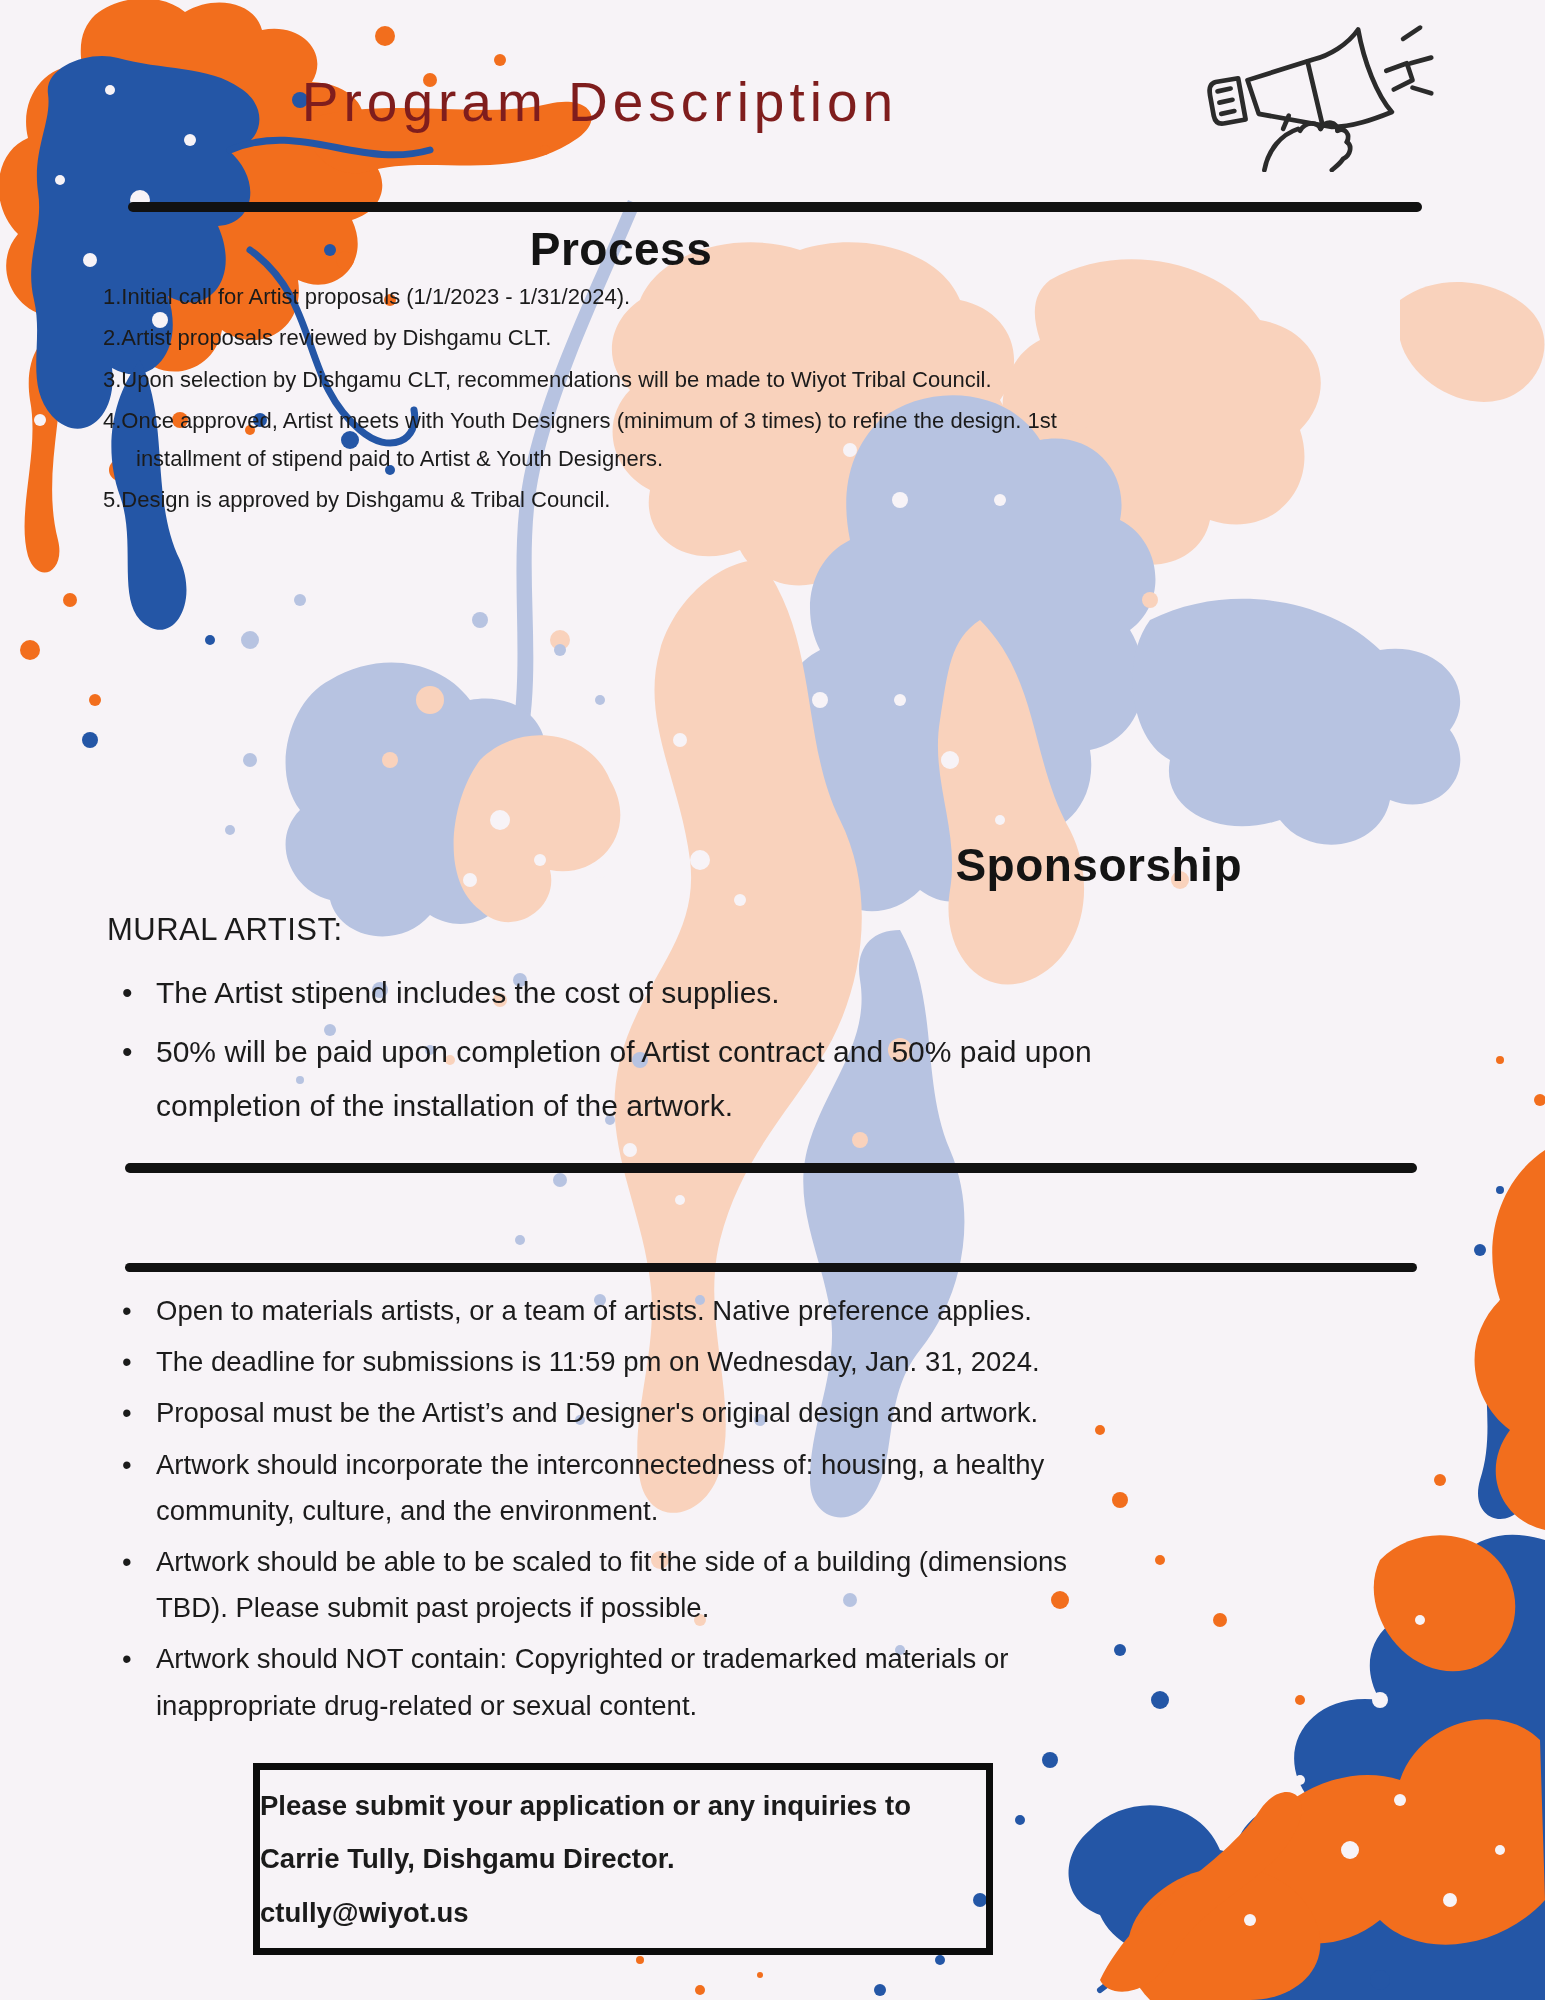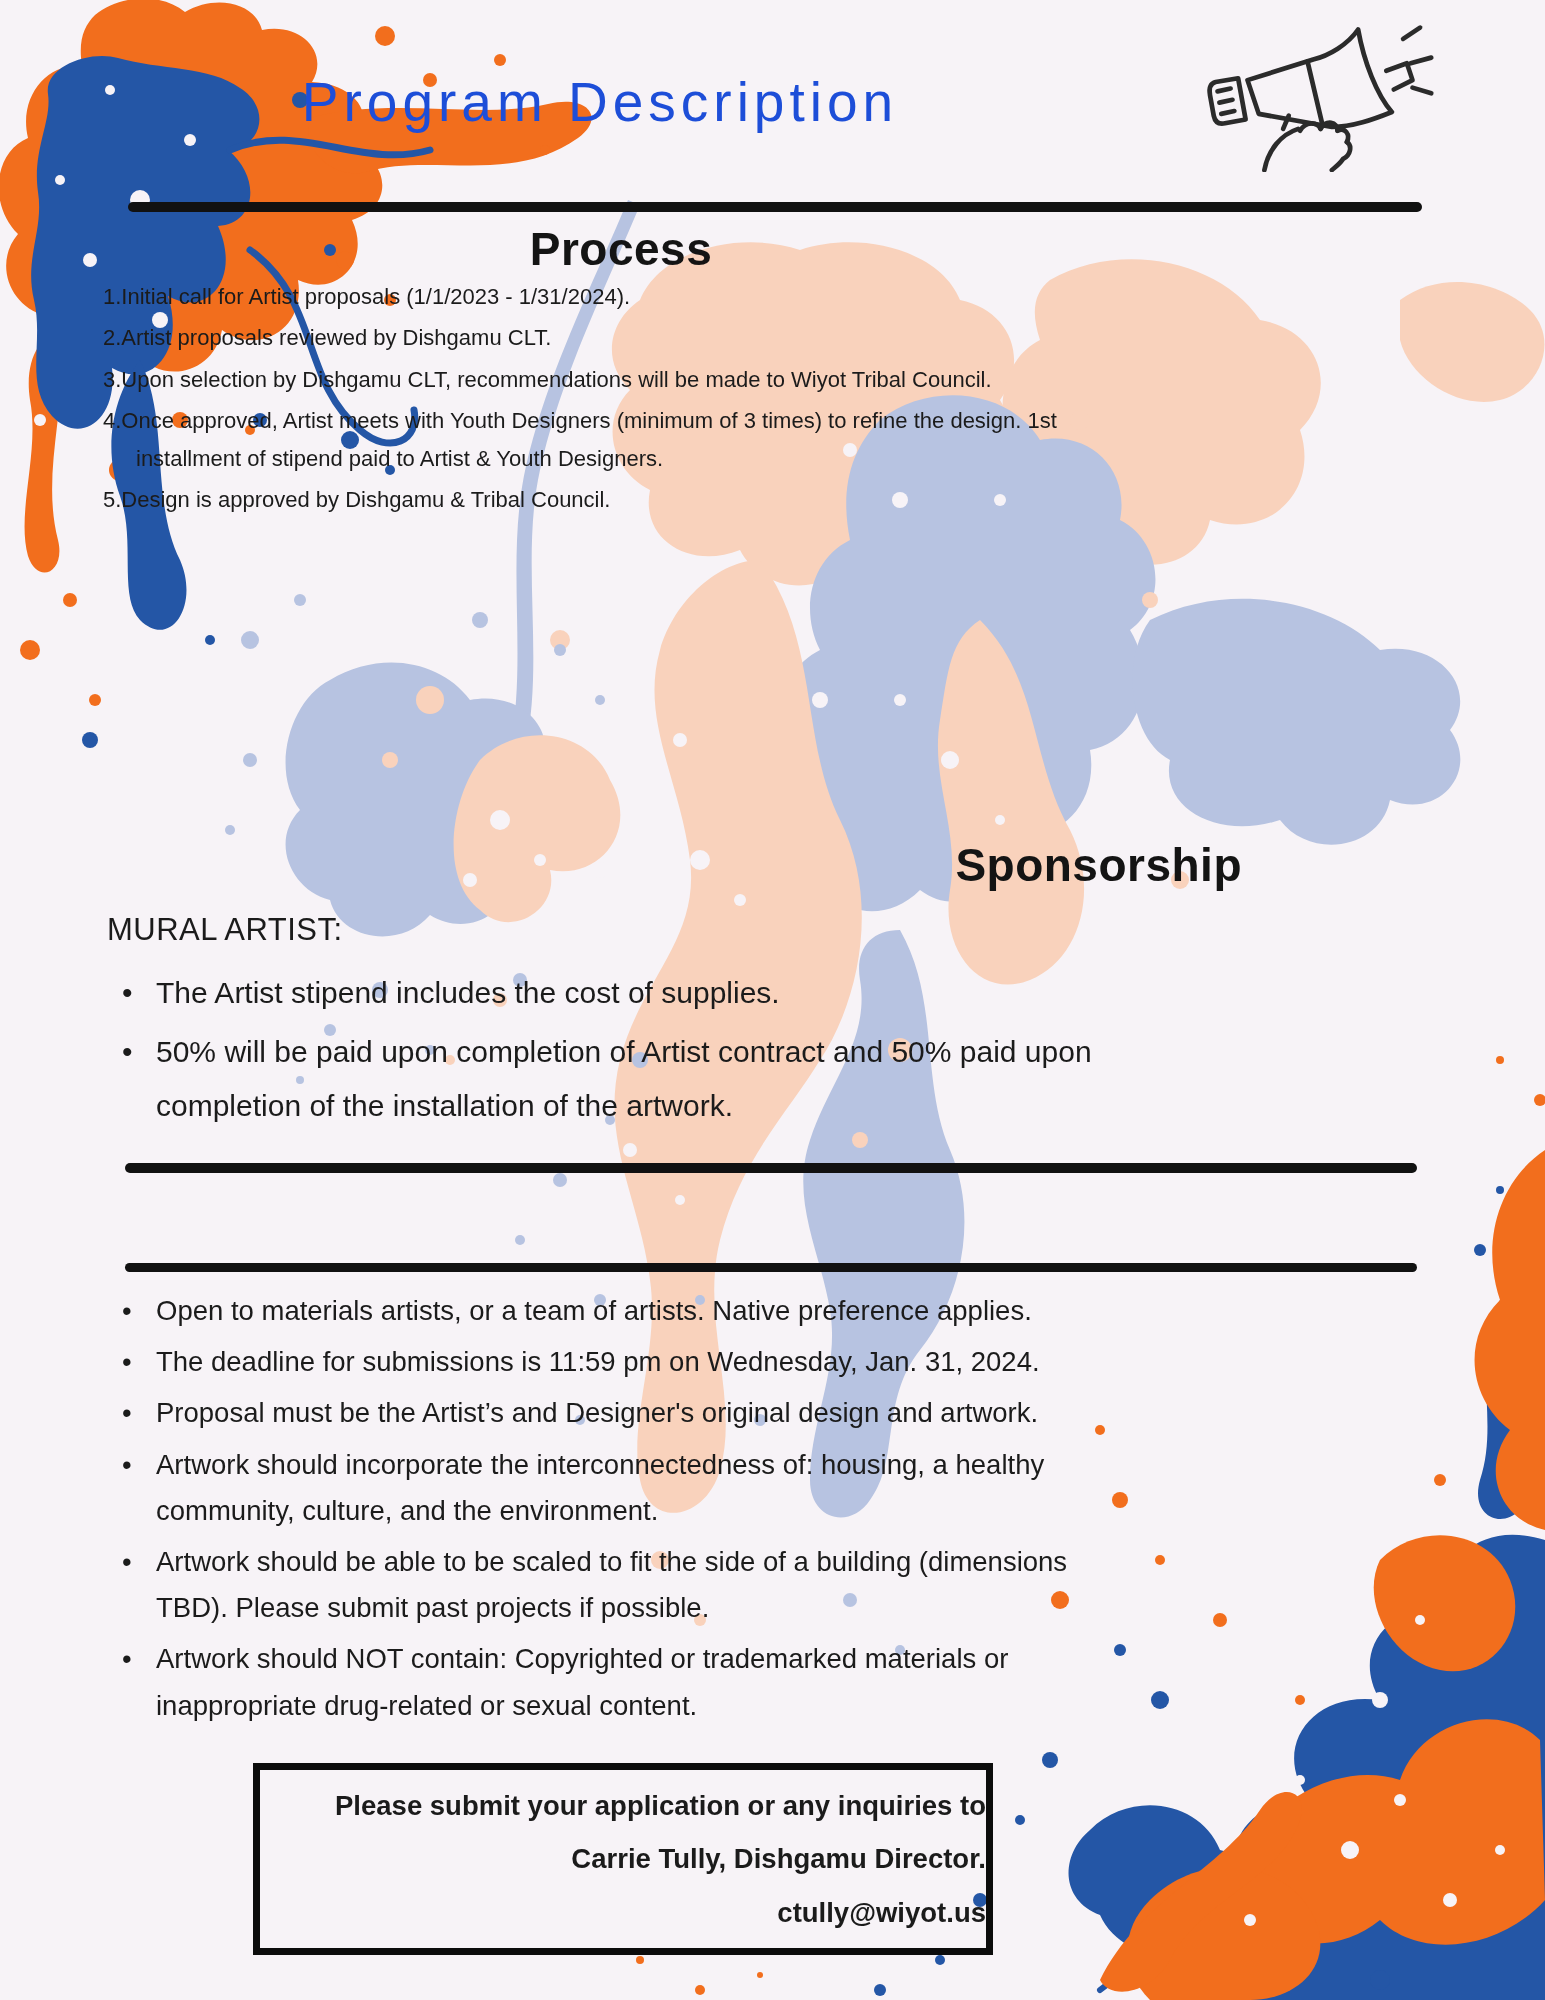--- a/index.html
+++ b/index.html
@@ -18,21 +18,21 @@
     --periwinkle:#b7c3e1;
     --bg:#f7f3f7;
     --ink:#111111;
   }
   .decor{position:absolute;inset:0;width:100%;height:100%;z-index:0;}
   .content{position:absolute;inset:0;z-index:1;}
 
   .title{
     position:absolute;left:105px;top:70px;width:990px;
     text-align:center;font-size:55px;letter-spacing:5px;
-    font-weight:400;color:#1d4ed8;white-space:nowrap;
+    font-weight:400;color:#7f1d1d;white-space:nowrap;
   }
   .megaphone{position:absolute;left:1195px;top:22px;width:240px;height:150px;}
 
   .rule{position:absolute;height:10px;background:var(--ink);border-radius:6px;}
   .rule1{left:128px;top:202px;width:1294px;}
   .rule2{left:125px;top:1163px;width:1292px;}
   .rule3{left:125px;top:1263px;width:1292px;height:9px;}
 
   .h2{
     position:absolute;left:0;width:1242px;text-align:center;
@@ -66,21 +66,21 @@
 
   .submission-list{
     position:absolute;left:122px;top:1288px;width:1005px;
     font-size:27.5px;line-height:1.68;
   }
   .submission-list li{margin-bottom:5px;}
 
   .contact-box{
     position:absolute;left:253px;top:1763px;width:740px;height:192px;
     border:7px solid #0c0c0c;box-sizing:border-box;
-    display:flex;flex-direction:column;justify-content:center;align-items:flex-end;
+    display:flex;flex-direction:column;justify-content:center;align-items:flex-start;
     text-align:center;font-weight:700;font-size:27.5px;line-height:1.95;
   }
   .contact-box .line{white-space:nowrap;}
 </style>
 </head>
 <body>
 
 <div class="page">
 
   <svg class="decor" viewBox="0 0 1545 2000" preserveAspectRatio="none">

